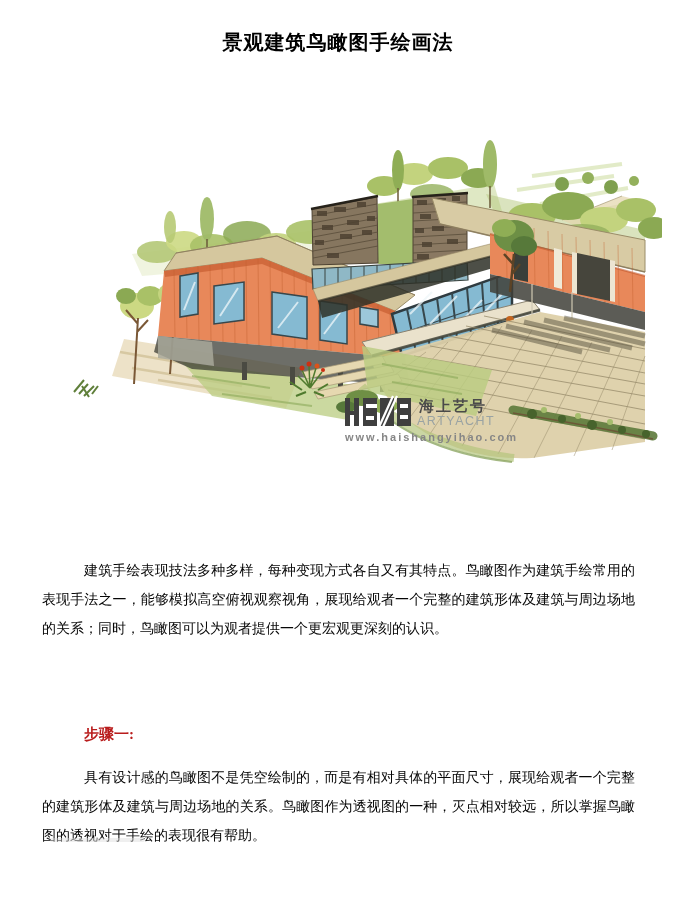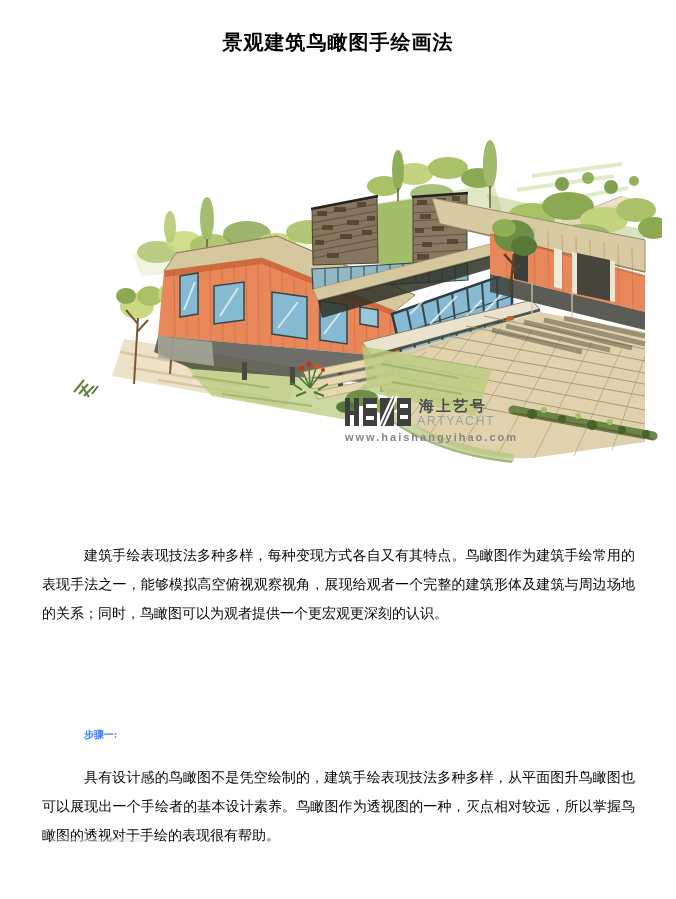--- a/index.html
+++ b/index.html
@@ -4,25 +4,25 @@
 <style>
   html,body{margin:0;padding:0;background:#ffffff;}
   .page{position:relative;width:676px;height:899px;background:#ffffff;overflow:hidden;
         font-family:"Liberation Serif", serif;color:#000;}
   .doc-title{position:absolute;top:29px;left:0;width:676px;text-align:center;
         font-family:"Liberation Sans", sans-serif;font-weight:bold;font-size:20px;
         letter-spacing:1px;color:#000;}
   .figure{position:absolute;left:62px;top:124px;width:600px;height:390px;}
   .para{position:absolute;left:42px;width:593px;font-size:14px;line-height:29px;
         text-align:justify;color:#060606;}
-  .p1{top:528px;font-family:Liberation Mono, monospace;}
+  .p1{top:542px;}
   .p2{top:749px;}
   .indent{text-indent:42px;}
-  .step{position:absolute;left:84px;top:720px;font-size:10px;line-height:29px;
-        font-weight:bold;color:#3b82f6;}
+  .step{position:absolute;left:84px;top:720px;font-size:15px;line-height:29px;
+        font-weight:bold;color:#b91c1c;}
   .ghost{position:absolute;left:50px;top:838px;width:95px;height:4px;background:#dcdcdc;
         opacity:.45;border-radius:2px;}
   svg text{font-family:"Liberation Sans", sans-serif;}
 </style>
 </head>
 <body>
 
 <div class="page">
 
   <div class="doc-title">景观建筑鸟瞰图手绘画法</div>
@@ -246,17 +246,17 @@
       <text x="355" y="301" font-size="12.5" fill="#9aa3a3" letter-spacing="1.5">ARTYACHT</text>
       <text x="283" y="317" font-size="11" font-weight="bold" fill="#868686" letter-spacing="2">www.haishangyihao.com</text>
     </g>
   </svg>
   </div>
 
   <p class="para p1 indent">建筑手绘表现技法多种多样，每种变现方式各自又有其特点。鸟瞰图作为建筑手绘常用的表现手法之一，能够模拟高空俯视观察视角，展现给观者一个完整的建筑形体及建筑与周边场地的关系；同时，鸟瞰图可以为观者提供一个更宏观更深刻的认识。</p>
 
   <div class="step">步骤一:</div>
 
-  <p class="para p2 indent">具有设计感的鸟瞰图不是凭空绘制的，建筑手绘表现技法多种多样，从平面图升鸟瞰图也可以展现出一个手绘者的基本设计素养。鸟瞰图作为透视图的一种，灭点相对较远，所以掌握鸟瞰图的透视对于手绘的表现很有帮助。</p>
+  <p class="para p2 indent">具有设计感的鸟瞰图不是凭空绘制的，而是有相对具体的平面尺寸，展现给观者一个完整的建筑形体及建筑与周边场地的关系。鸟瞰图作为透视图的一种，灭点相对较远，所以掌握鸟瞰图的透视对于手绘的表现很有帮助。</p>
 
   <div class="ghost"></div>
 
 </div>
 
 </body></html>

